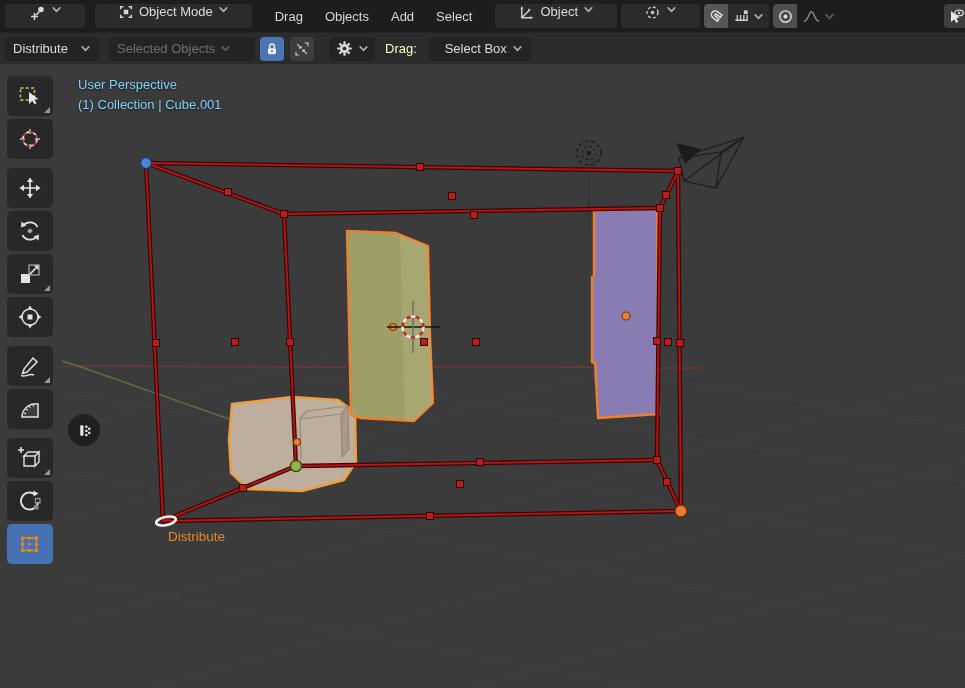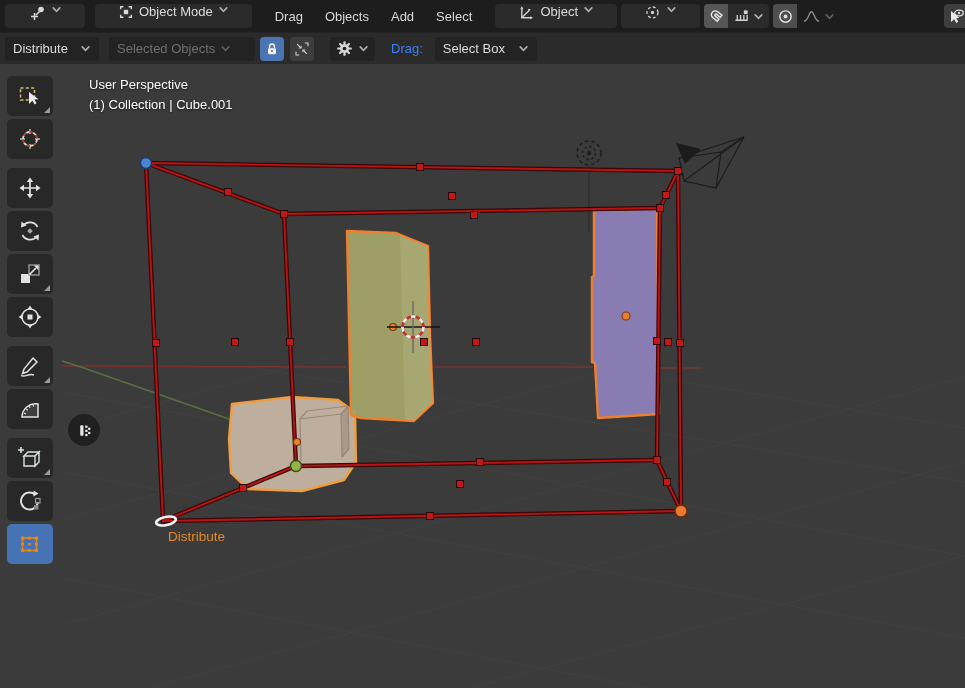--- a/index.html
+++ b/index.html
@@ -16,21 +16,21 @@
   .iconbtn{width:24px;height:24px;border-radius:4px;display:inline-flex;align-items:center;justify-content:center;background:#2b2b2b}
   .seg{display:inline-flex}
   .seg .p1{border-radius:4px 0 0 4px;background:#565656}
   .seg .p2{border-radius:0 4px 4px 0;background:#2b2b2b;display:inline-flex;align-items:center;gap:3px;padding:0 5px;height:24px}
   .seg2 .p1{background:#4e4e4e}
   .seg2 .p2{background:transparent}
   .lockbtn{background:#4a74b2}
   .shrinkbtn{background:#3d3d3d}
   .spacer{flex:1}
   .viewport{position:relative;width:965px;height:624px;background:#3b3b3b;overflow:hidden}
-  .vptext{position:absolute;left:89px;color:#ffffff;text-shadow:0 1px 2px rgba(0,0,0,.65)}
+  .vptext{position:absolute;left:78px;color:#7dd3fc;text-shadow:0 1px 2px rgba(0,0,0,.65)}
   .toolshelf{position:absolute;left:7px;top:12px;width:46px;display:flex;flex-direction:column}
   .tool{position:relative;width:46px;height:40px;margin-bottom:3px;background:#282828;border-radius:5px;display:flex;align-items:center;justify-content:center}
   .tool.gap{margin-top:6px}
   .tool.active{background:#4772b3}
   .tool.sub::after{content:'';position:absolute;right:3px;bottom:3px;width:0;height:0;border-left:6px solid transparent;border-bottom:6px solid #9a9a9a}
   .floatbtn{position:absolute;left:68px;top:350px;width:32px;height:32px;border-radius:50%;background:rgba(28,28,28,.88);display:flex;align-items:center;justify-content:center}
   svg{display:block}
   .scene-text{font-family:"Liberation Sans",sans-serif;font-size:13.5px}
 </style>
 </head>
@@ -169,22 +169,22 @@
         <rect x="8.7" y="1.4" width="2.6" height="3.6" rx="0.8" transform="rotate(270 10 10)"></rect>
         <rect x="8.7" y="1.4" width="2.6" height="3.6" rx="0.8" transform="rotate(315 10 10)"></rect>
         <circle cx="10" cy="10" r="5.4"></circle>
       </g>
       <circle cx="10" cy="10" r="2.2" fill="#232323"></circle>
     </svg>
     <svg class="chev" viewBox="0 0 10 10">
         <use href="#chev"></use>
       </svg>
   </div>
-  <span style="margin-left:16px;color:#3b82f6">Drag:</span>
-  <div class="btn2" style="margin-left:12px;width:86px;justify-content:space-between">
+  <span style="margin-left:10px;color:#fef9c3">Drag:</span>
+  <div class="btn2" style="margin-left:12px;width:86px;justify-content:flex-end">
     <span>Select Box</span>
     <svg class="chev" viewBox="0 0 10 10">
         <use href="#chev"></use>
       </svg>
   </div>
 </div>
 
 <div class="viewport">
   <svg id="scene" width="965" height="624" viewBox="0 64 965 624">
     <defs>

